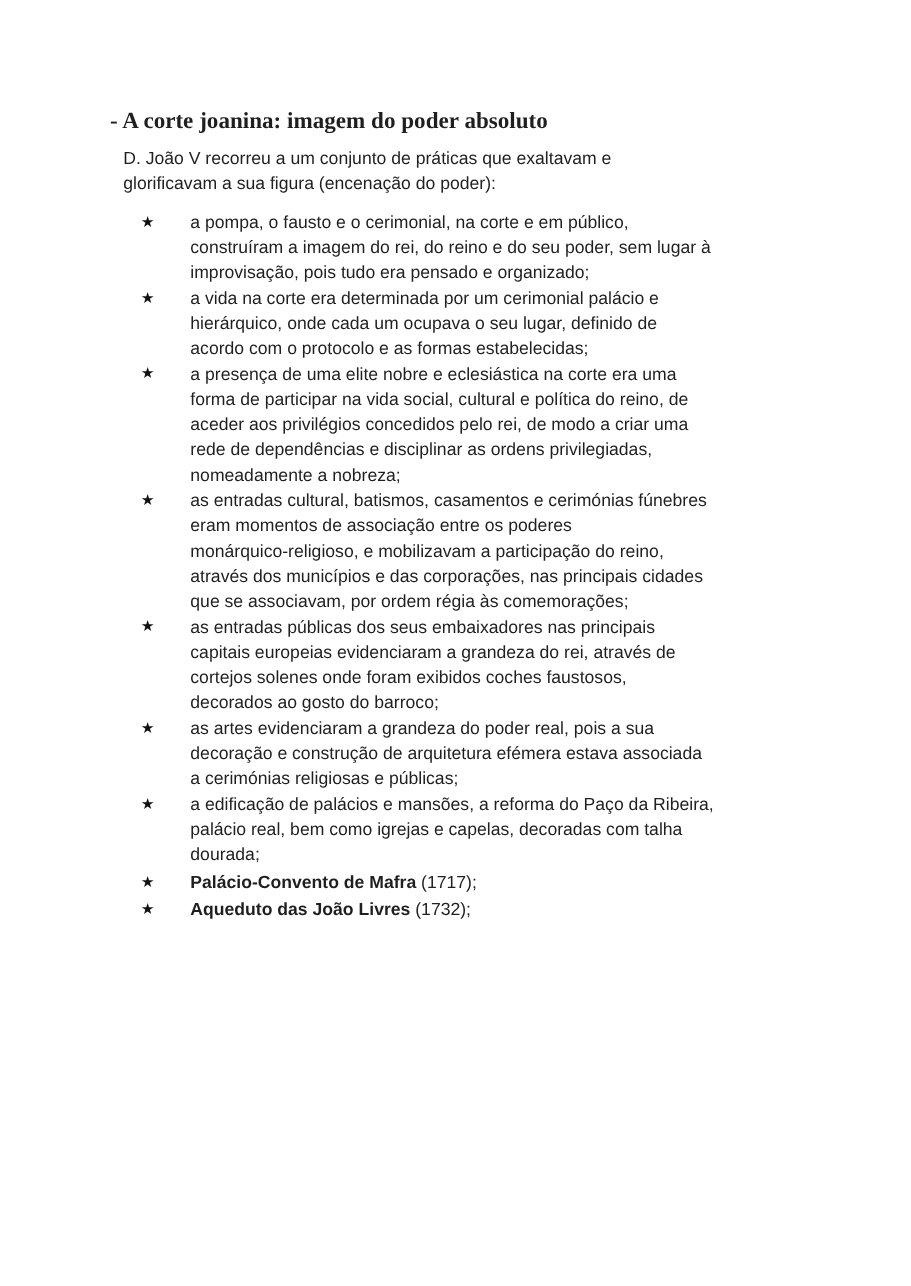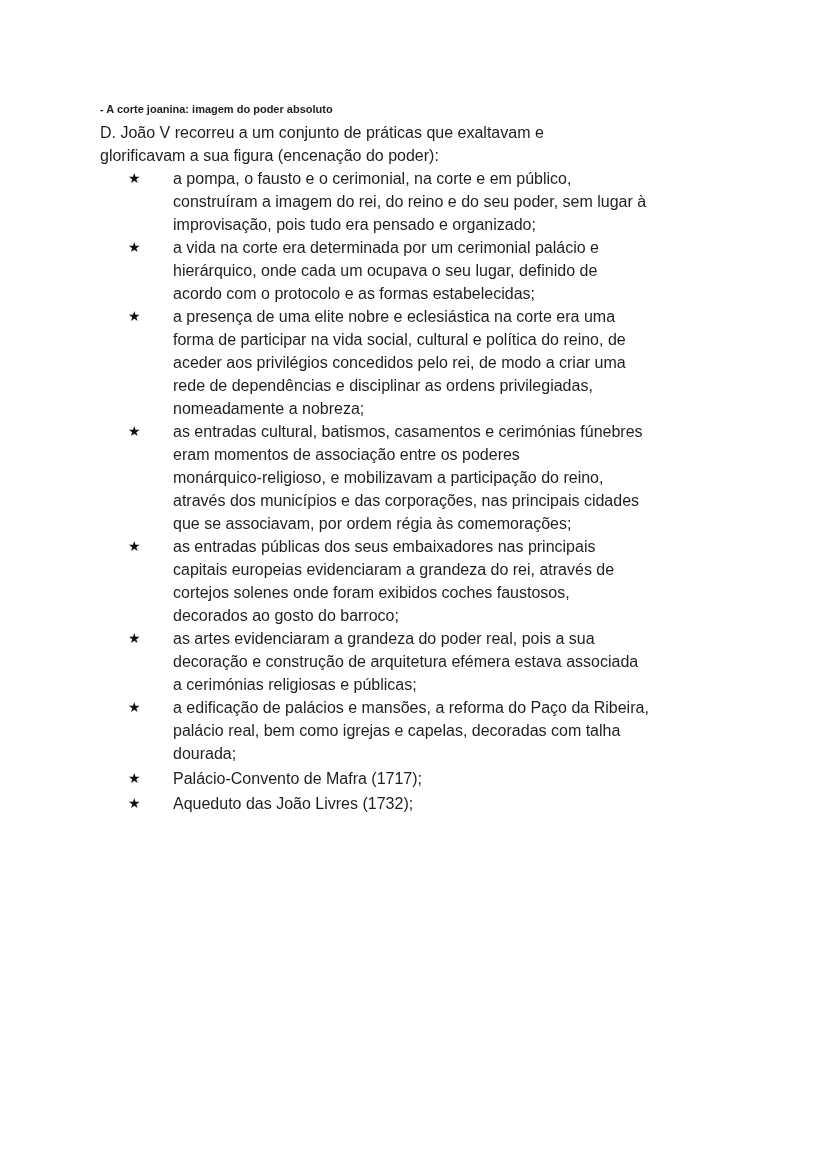--- a/index.html
+++ b/index.html
@@ -17,24 +17,25 @@
     padding: 98px 98px 0 100px;
     font-family: "Liberation Sans", "DejaVu Sans", sans-serif;
     font-size: 16px;
     line-height: 23px;
     color: #1f1f1f;
     overflow: hidden;
   }
   .heading {
     font-weight: bold;
     margin: 0;
-    font-size: 11px;
+    font-size: 21px;
+    font-family: Liberation Serif, serif;
   }
   .para {
-    margin: 0;
+    margin: 12px;
     white-space: pre-line;
   }
   .bullet-list {
     list-style: none;
     margin: 0;
     padding: 0 0 0 28px;
   }
   .bullet-list li {
     display: flex;
     align-items: flex-start;
@@ -53,21 +54,21 @@
     white-space: pre-line;
     margin-left: 22px;
   }
   .works-intro {
     margin: 27px 0 6px 0;
   }
   .works-list li {
     margin: 2px 0;
   }
   .work-name {
-    font-weight: normal;
+    font-weight: bold;
   }
   .closing {
     margin-top: 32px;
   }
 </style>
 </head>
 <body>
 
 <div class="page">
 

